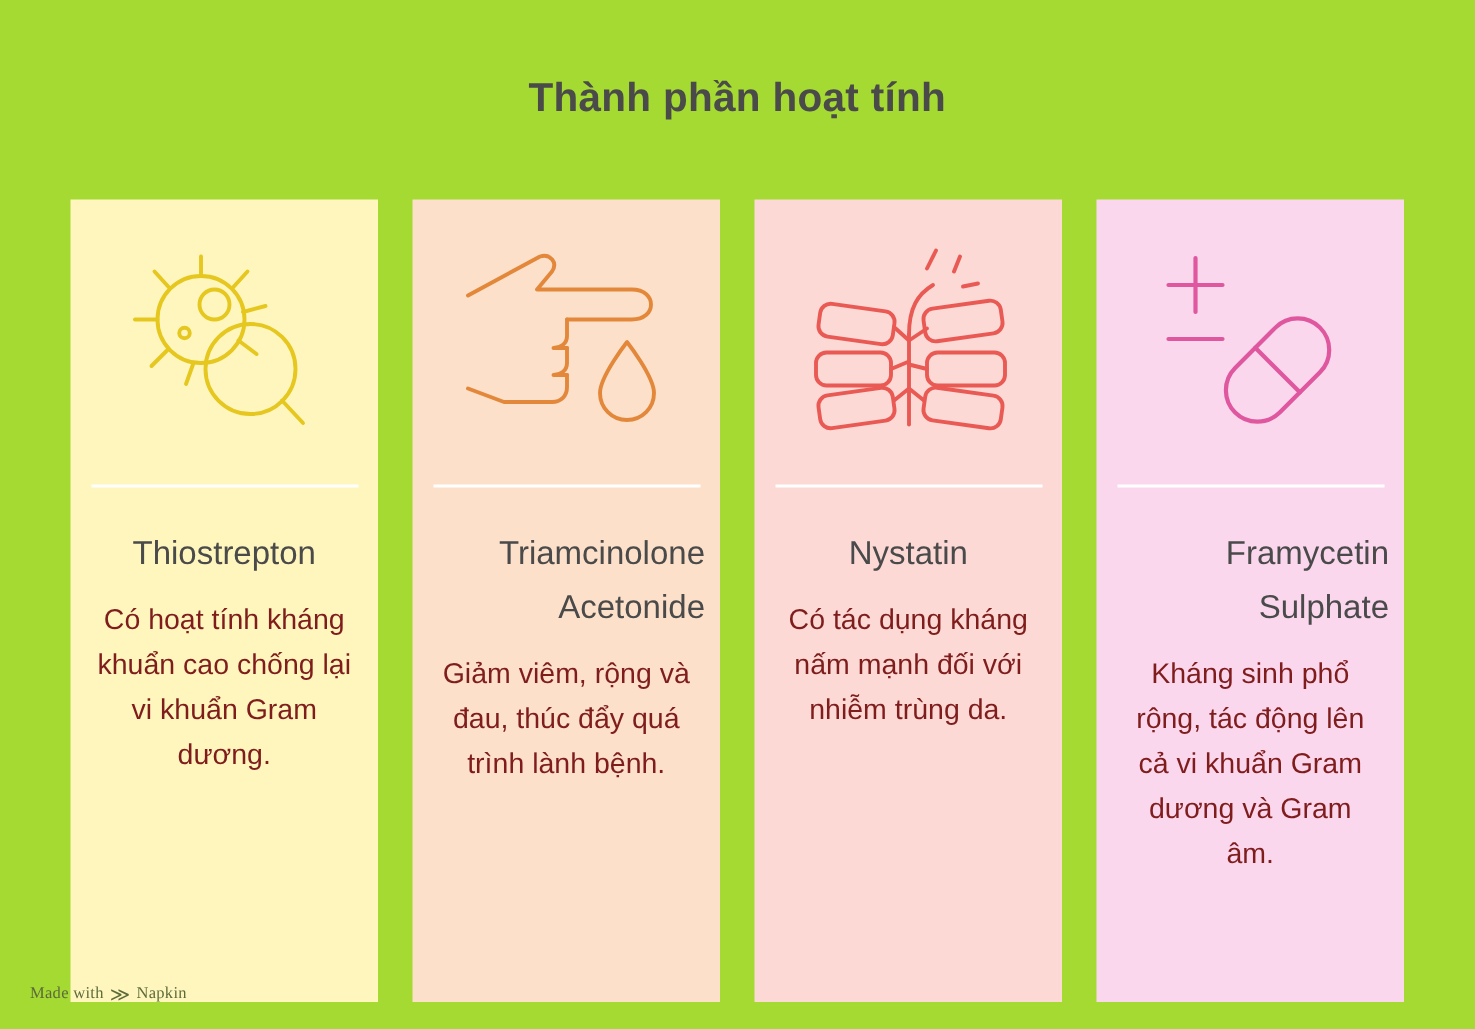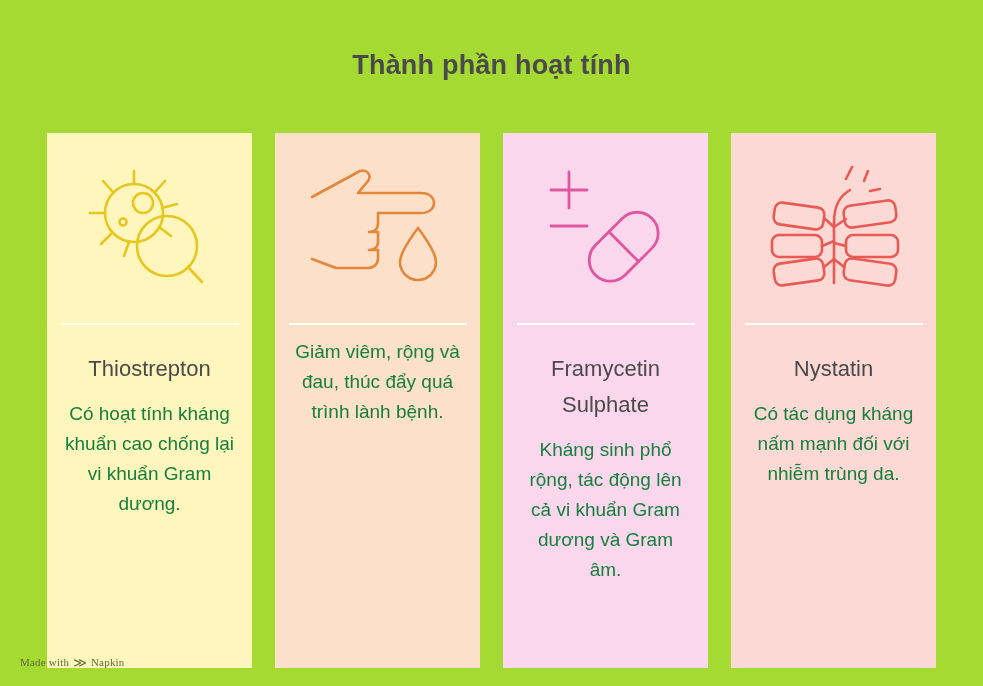--- a/index.html
+++ b/index.html
@@ -58,29 +58,29 @@
   .divider {
     width: 178px;
     height: 2px;
     background: #ffffff;
     margin: 0 auto;
   }
   .card-title {
     margin-top: 26px;
     font-size: 22px;
     color: #4a4a4a;
-    text-align: center;
+    text-align: right;
     line-height: 36px;
     padding: 0 10px;
     font-weight: normal;
   }
   .card-desc {
     margin-top: 12px;
     font-size: 19px;
-    color: #15803d;
+    color: #7f1d1d;
     text-align: center;
     line-height: 30px;
     padding: 0 18px;
     font-weight: normal;
   }
   
   .card-0 { background: #fff6bd; }
   .card-1 { background: #fce0c9; }
   .card-2 { background: #fcd9d5; }
   .card-3 { background: #fbd7ee; }
@@ -142,41 +142,22 @@
 
         <path d="M4 29 L52 3 C59 1 64 7 60 13 L50 25 L113 25 C122 25 126 30 126 35 C126 40 122 45 113 45 L70 45"></path>
         <path d="M70 45 L70 56 C70 61 66 64 61 64 L70 64"></path>
         <path d="M70 64 L70 74 C70 79 66 82 61 82 L70 82"></path>
         <path d="M70 82 L70 90 C70 96 66 100 60 100 L28 100 L4 91"></path>
 
         <path d="M110 60 C110 60 92 83 92 94 C92 104 100 112 110 112 C120 112 128 104 128 94 C128 83 110 60 110 60 Z"></path>
       </svg>
     </div>
     <div class="divider"></div>
+    <div class="card-title">Triamcinolone Acetonide</div>
     <div class="card-desc">Giảm viêm, rộng và đau, thúc đẩy quá trình lành bệnh.</div>
-  </div>
-
-  <div class="card card-3">
-    <div class="card-icon">
-      <svg width="125" height="125" viewBox="0 0 125 125" fill="none" stroke="#df579f" stroke-width="2.8" stroke-linecap="round" stroke-linejoin="round">
-
-        <line x1="8" y1="24" x2="44" y2="24"></line>
-        <line x1="26" y1="6" x2="26" y2="42"></line>
-
-        <line x1="8" y1="60" x2="44" y2="60"></line>
-
-        <g transform="rotate(-45 80 80)">
-          <rect x="40" y="60" width="80" height="42" rx="21"></rect>
-          <line x1="80" y1="60" x2="80" y2="102"></line>
-        </g>
-      </svg>
-    </div>
-    <div class="divider"></div>
-    <div class="card-title">Framycetin Sulphate</div>
-    <div class="card-desc">Kháng sinh phổ rộng, tác động lên cả vi khuẩn Gram dương và Gram âm.</div>
   </div>
 
   <div class="card card-2">
     <div class="card-icon">
       <svg width="140" height="130" viewBox="0 0 140 130" fill="none" stroke="#ea5a54" stroke-width="2.6" stroke-linecap="round" stroke-linejoin="round">
 
         <path d="M70 60 L70 120"></path>
         <path d="M70 60 C70 42 76 33 86 27"></path>
 
         <line x1="82" y1="16" x2="88" y2="4"></line>
@@ -197,19 +178,39 @@
         <line x1="70" y1="64" x2="82" y2="56"></line>
         <line x1="70" y1="80" x2="82" y2="83"></line>
         <line x1="70" y1="96" x2="80" y2="104"></line>
       </svg>
     </div>
     <div class="divider"></div>
     <div class="card-title">Nystatin</div>
     <div class="card-desc">Có tác dụng kháng nấm mạnh đối với nhiễm trùng da.</div>
   </div>
 
+  <div class="card card-3">
+    <div class="card-icon">
+      <svg width="125" height="125" viewBox="0 0 125 125" fill="none" stroke="#df579f" stroke-width="2.8" stroke-linecap="round" stroke-linejoin="round">
+
+        <line x1="8" y1="24" x2="44" y2="24"></line>
+        <line x1="26" y1="6" x2="26" y2="42"></line>
+
+        <line x1="8" y1="60" x2="44" y2="60"></line>
+
+        <g transform="rotate(-45 80 80)">
+          <rect x="40" y="60" width="80" height="42" rx="21"></rect>
+          <line x1="80" y1="60" x2="80" y2="102"></line>
+        </g>
+      </svg>
+    </div>
+    <div class="divider"></div>
+    <div class="card-title">Framycetin Sulphate</div>
+    <div class="card-desc">Kháng sinh phổ rộng, tác động lên cả vi khuẩn Gram dương và Gram âm.</div>
+  </div>
+
 </div>
 
 <div id="watermark">
   <span>Made with</span>
   <span class="wm-mark">≫</span>
   <span>Napkin</span>
 </div>
 
 </body></html>

